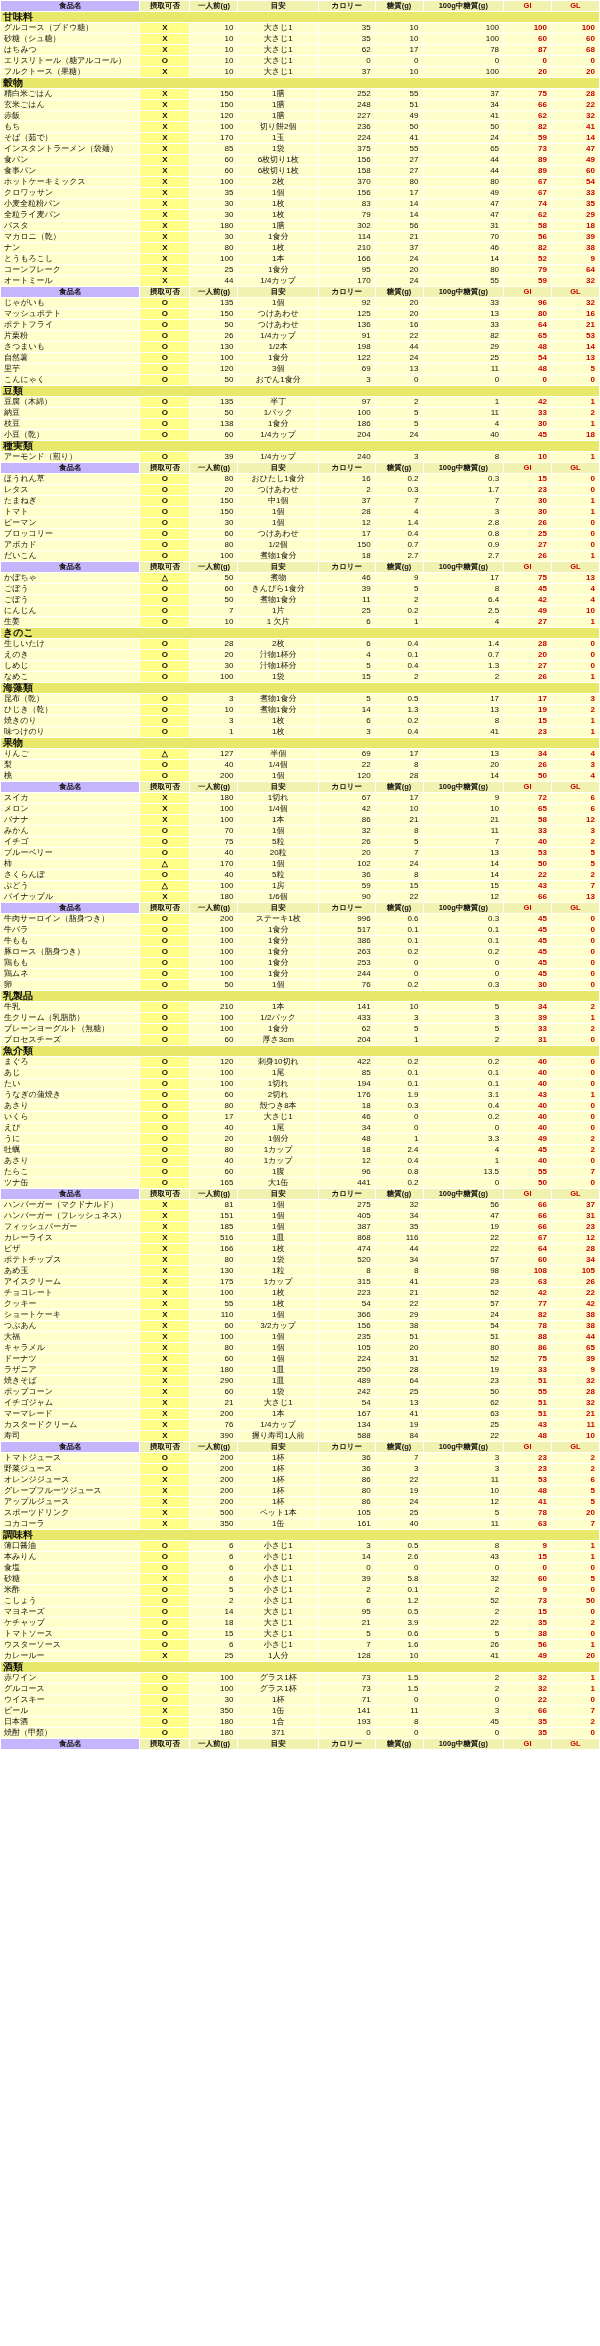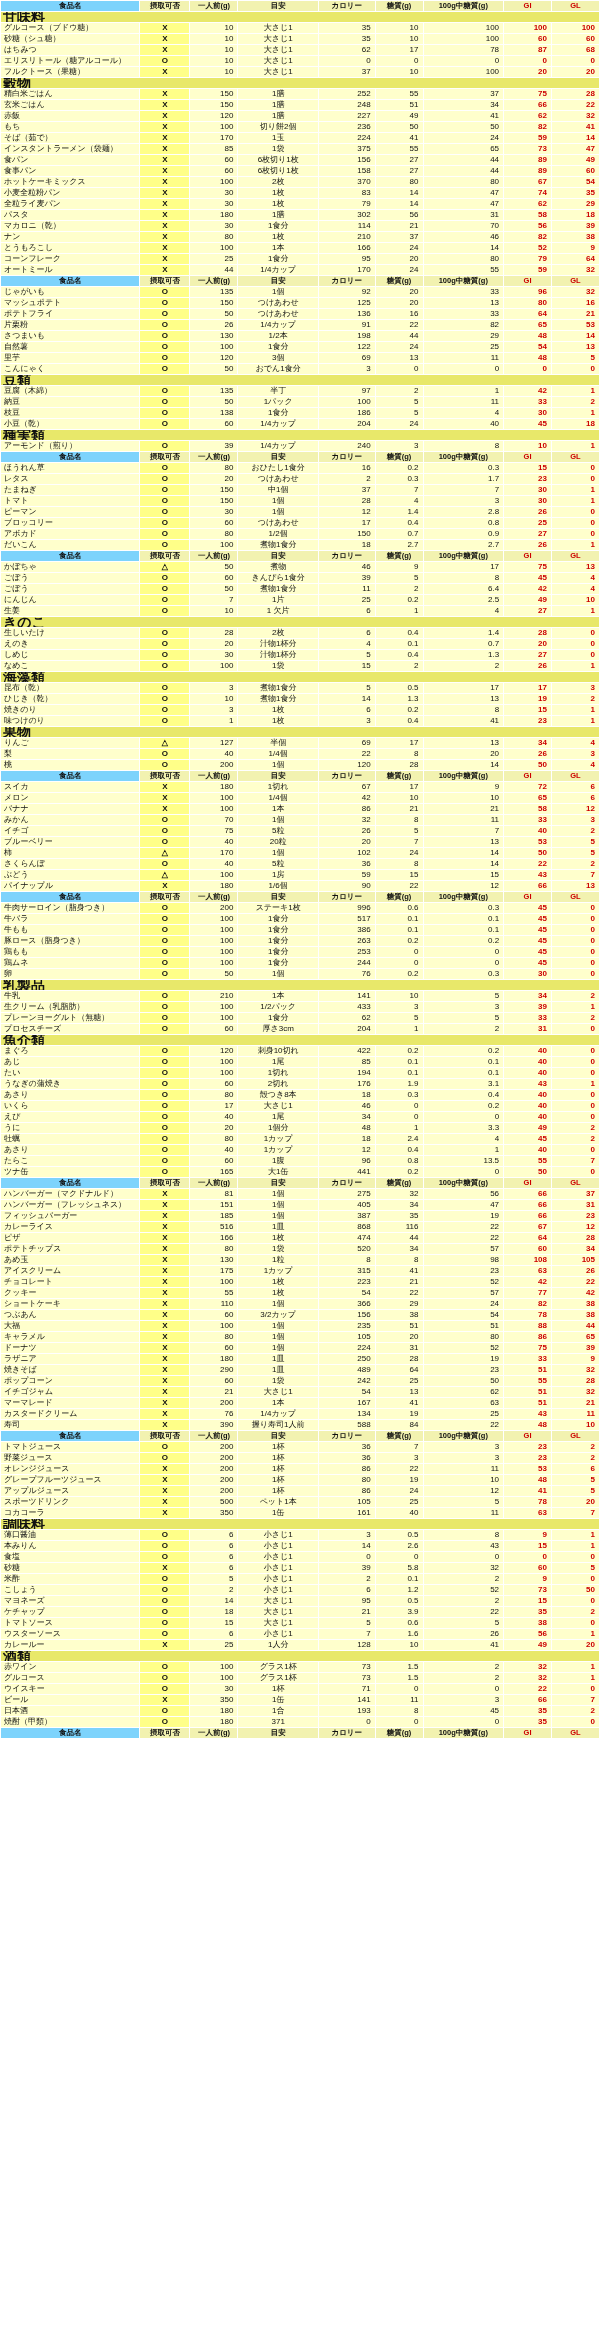--- a/index.html
+++ b/index.html
@@ -36,28 +36,28 @@
     overflow: hidden;
     white-space: nowrap;
   }
   
   tr.hdr td {
     background: #f2f2b0;
     font-weight: bold;
     text-align: center;
     font-size: 7.5px;
   }
-  tr.hdr td.name { background: #7dd3fc; text-align: center; margin-left: 28px; }
+  tr.hdr td.name { background: #c4b5fd; text-align: center; margin-left: 28px; }
   tr.hdr td.gi, tr.hdr td.gl { color: #cc0000; text-align: center; }
   
   tr.cat td {
     background: #e8e86a;
     font-weight: bold;
     text-align: left;
-    font-size: 14px;
+    font-size: 10px;
   }
   
   tr.row td { background: #ffffcc; }
   tr.row td.name { text-align: left; padding-left: 3px; }
   tr.row td.ok   { text-align: center; color: #111111; font-weight: bold; background:#ffff88;}
   tr.row td.num  { text-align: right; padding-right: 4px; }
   tr.row td.home { text-align: center; }
   tr.row td.gi   { text-align: right; padding-right: 4px; color: #cc0000; font-weight: bold; }
   tr.row td.gl   { text-align: right; padding-right: 4px; color: #cc0000; font-weight: bold; }
 </style>
@@ -242,20 +242,31 @@
         <td class="ok">X</td>
         <td class="num">100</td>
         <td class="home">2枚</td>
         <td class="num">370</td>
         <td class="num">80</td>
         <td class="num">80</td>
         <td class="gi">67</td>
         <td class="gl">54</td>
       </tr>
       <tr class="row">
+        <td class="name">クロワッサン</td>
+        <td class="ok">X</td>
+        <td class="num">35</td>
+        <td class="home">1個</td>
+        <td class="num">156</td>
+        <td class="num">17</td>
+        <td class="num">49</td>
+        <td class="gi">67</td>
+        <td class="gl">33</td>
+      </tr>
+      <tr class="row">
         <td class="name">小麦全粒粉パン</td>
         <td class="ok">X</td>
         <td class="num">30</td>
         <td class="home">1枚</td>
         <td class="num">83</td>
         <td class="num">14</td>
         <td class="num">47</td>
         <td class="gi">74</td>
         <td class="gl">35</td>
       </tr>

